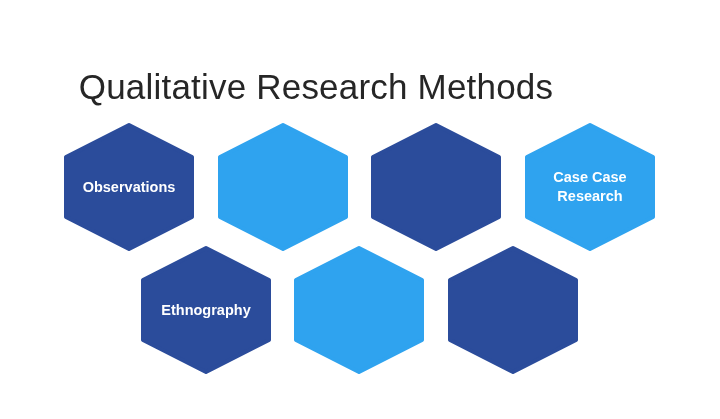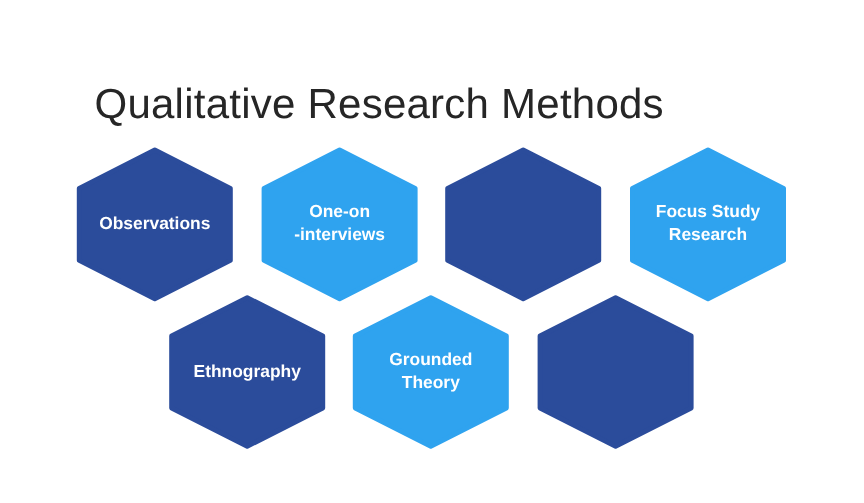--- a/index.html
+++ b/index.html
@@ -31,46 +31,42 @@
   <div class="hex" style="left: 63px; top: 123px;">
     <svg viewBox="0 0 132 128">
         <polygon points="66,2 129,34 129,94 66,126 3,94 3,34" fill="#2b4c9b" stroke="#2b4c9b" stroke-width="4" stroke-linejoin="round"></polygon>
       </svg>
     <div class="label">Observations</div>
   </div>
   <div class="hex" style="left: 217px; top: 123px;">
     <svg viewBox="0 0 132 128">
         <polygon points="66,2 129,34 129,94 66,126 3,94 3,34" fill="#2fa3ef" stroke="#2fa3ef" stroke-width="4" stroke-linejoin="round"></polygon>
       </svg>
-    <div class="label">One-on
--interviews</div>
   </div>
   <div class="hex" style="left: 370px; top: 123px;">
     <svg viewBox="0 0 132 128">
         <polygon points="66,2 129,34 129,94 66,126 3,94 3,34" fill="#2b4c9b" stroke="#2b4c9b" stroke-width="4" stroke-linejoin="round"></polygon>
       </svg>
   </div>
   <div class="hex" style="left: 524px; top: 123px;">
     <svg viewBox="0 0 132 128">
         <polygon points="66,2 129,34 129,94 66,126 3,94 3,34" fill="#2fa3ef" stroke="#2fa3ef" stroke-width="4" stroke-linejoin="round"></polygon>
       </svg>
-    <div class="label">Focus Study
+    <div class="label">Case Case
 Research</div>
   </div>
   <div class="hex" style="left: 140px; top: 246px; text-decoration: underline;">
     <svg viewBox="0 0 132 128">
         <polygon points="66,2 129,34 129,94 66,126 3,94 3,34" fill="#2b4c9b" stroke="#2b4c9b" stroke-width="4" stroke-linejoin="round"></polygon>
       </svg>
     <div class="label">Ethnography</div>
   </div>
   <div class="hex" style="left: 293px; top: 246px;">
     <svg viewBox="0 0 132 128">
         <polygon points="66,2 129,34 129,94 66,126 3,94 3,34" fill="#2fa3ef" stroke="#2fa3ef" stroke-width="4" stroke-linejoin="round"></polygon>
       </svg>
-    <div class="label">Grounded
-Theory</div>
   </div>
   <div class="hex" style="left: 447px; top: 246px;">
     <svg viewBox="0 0 132 128">
         <polygon points="66,2 129,34 129,94 66,126 3,94 3,34" fill="#2b4c9b" stroke="#2b4c9b" stroke-width="4" stroke-linejoin="round"></polygon>
       </svg>
   </div>
 </div>
 
 </body></html>

